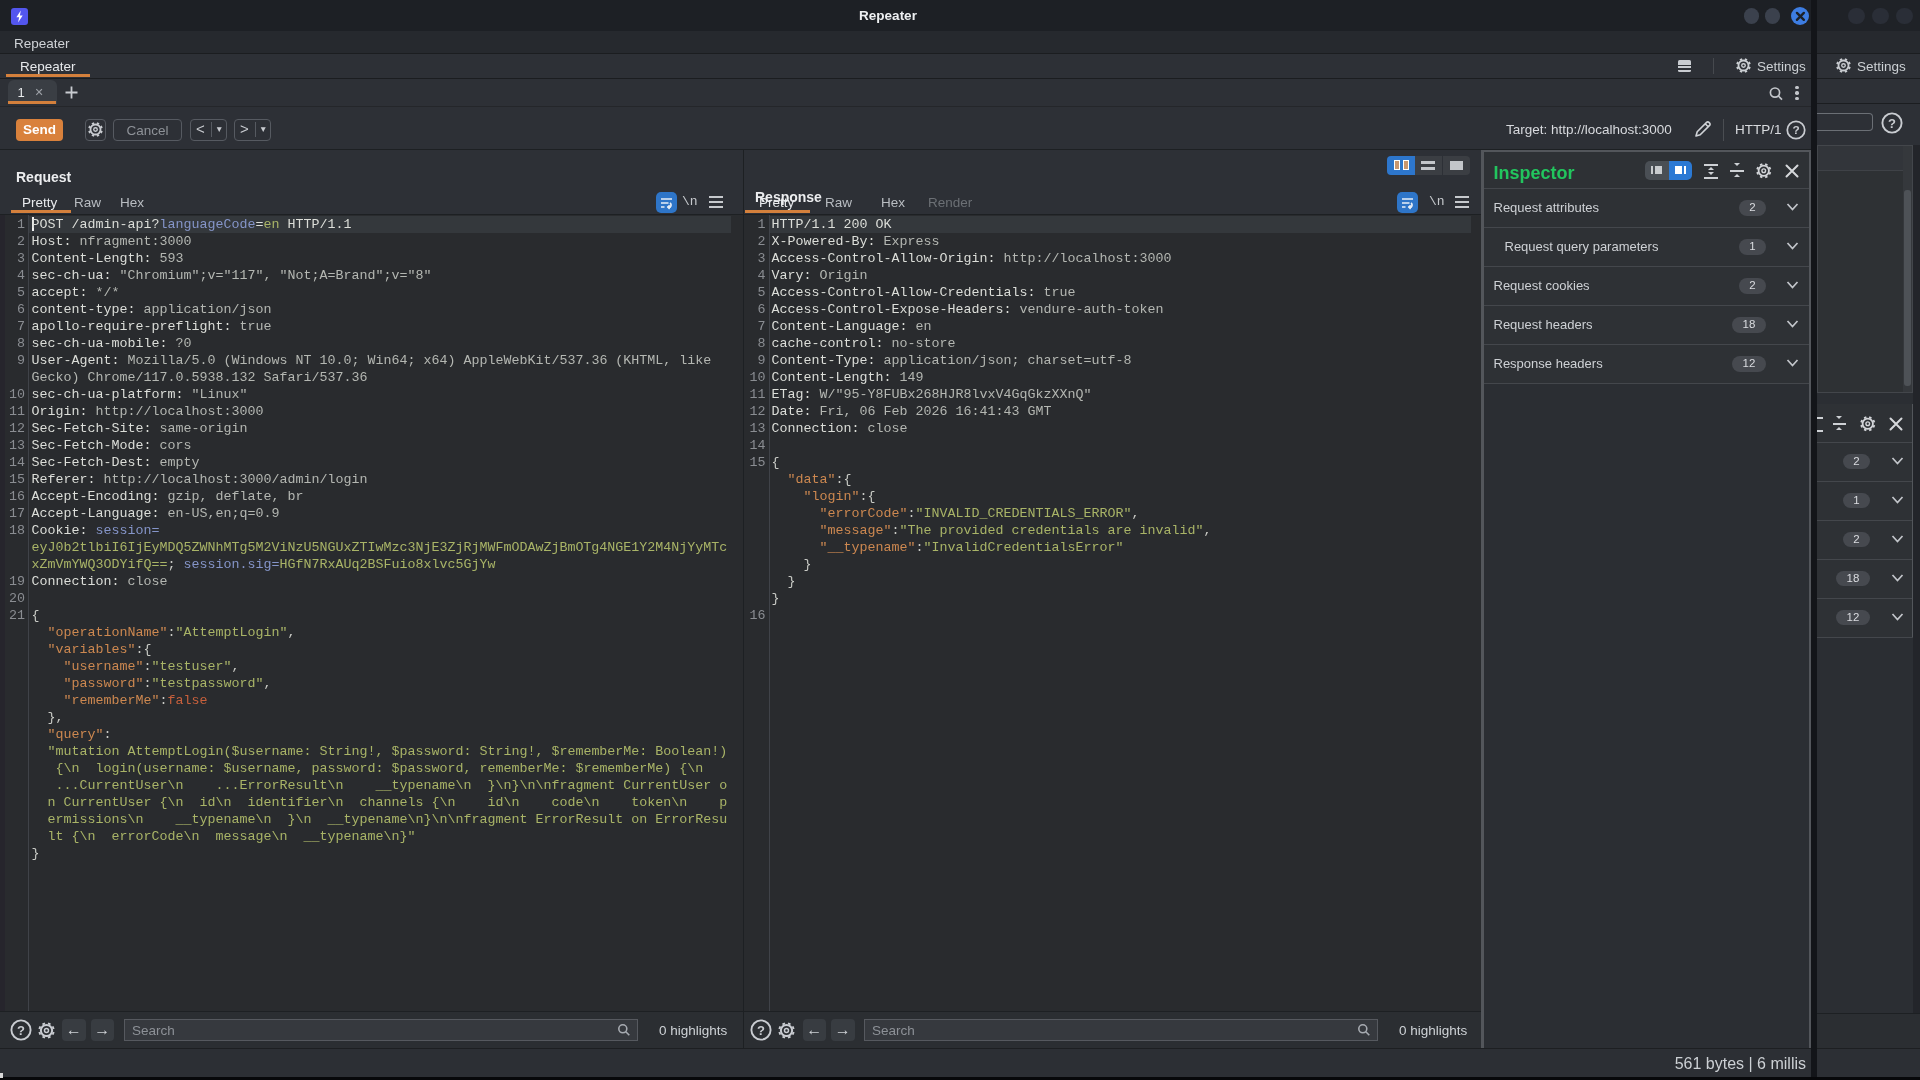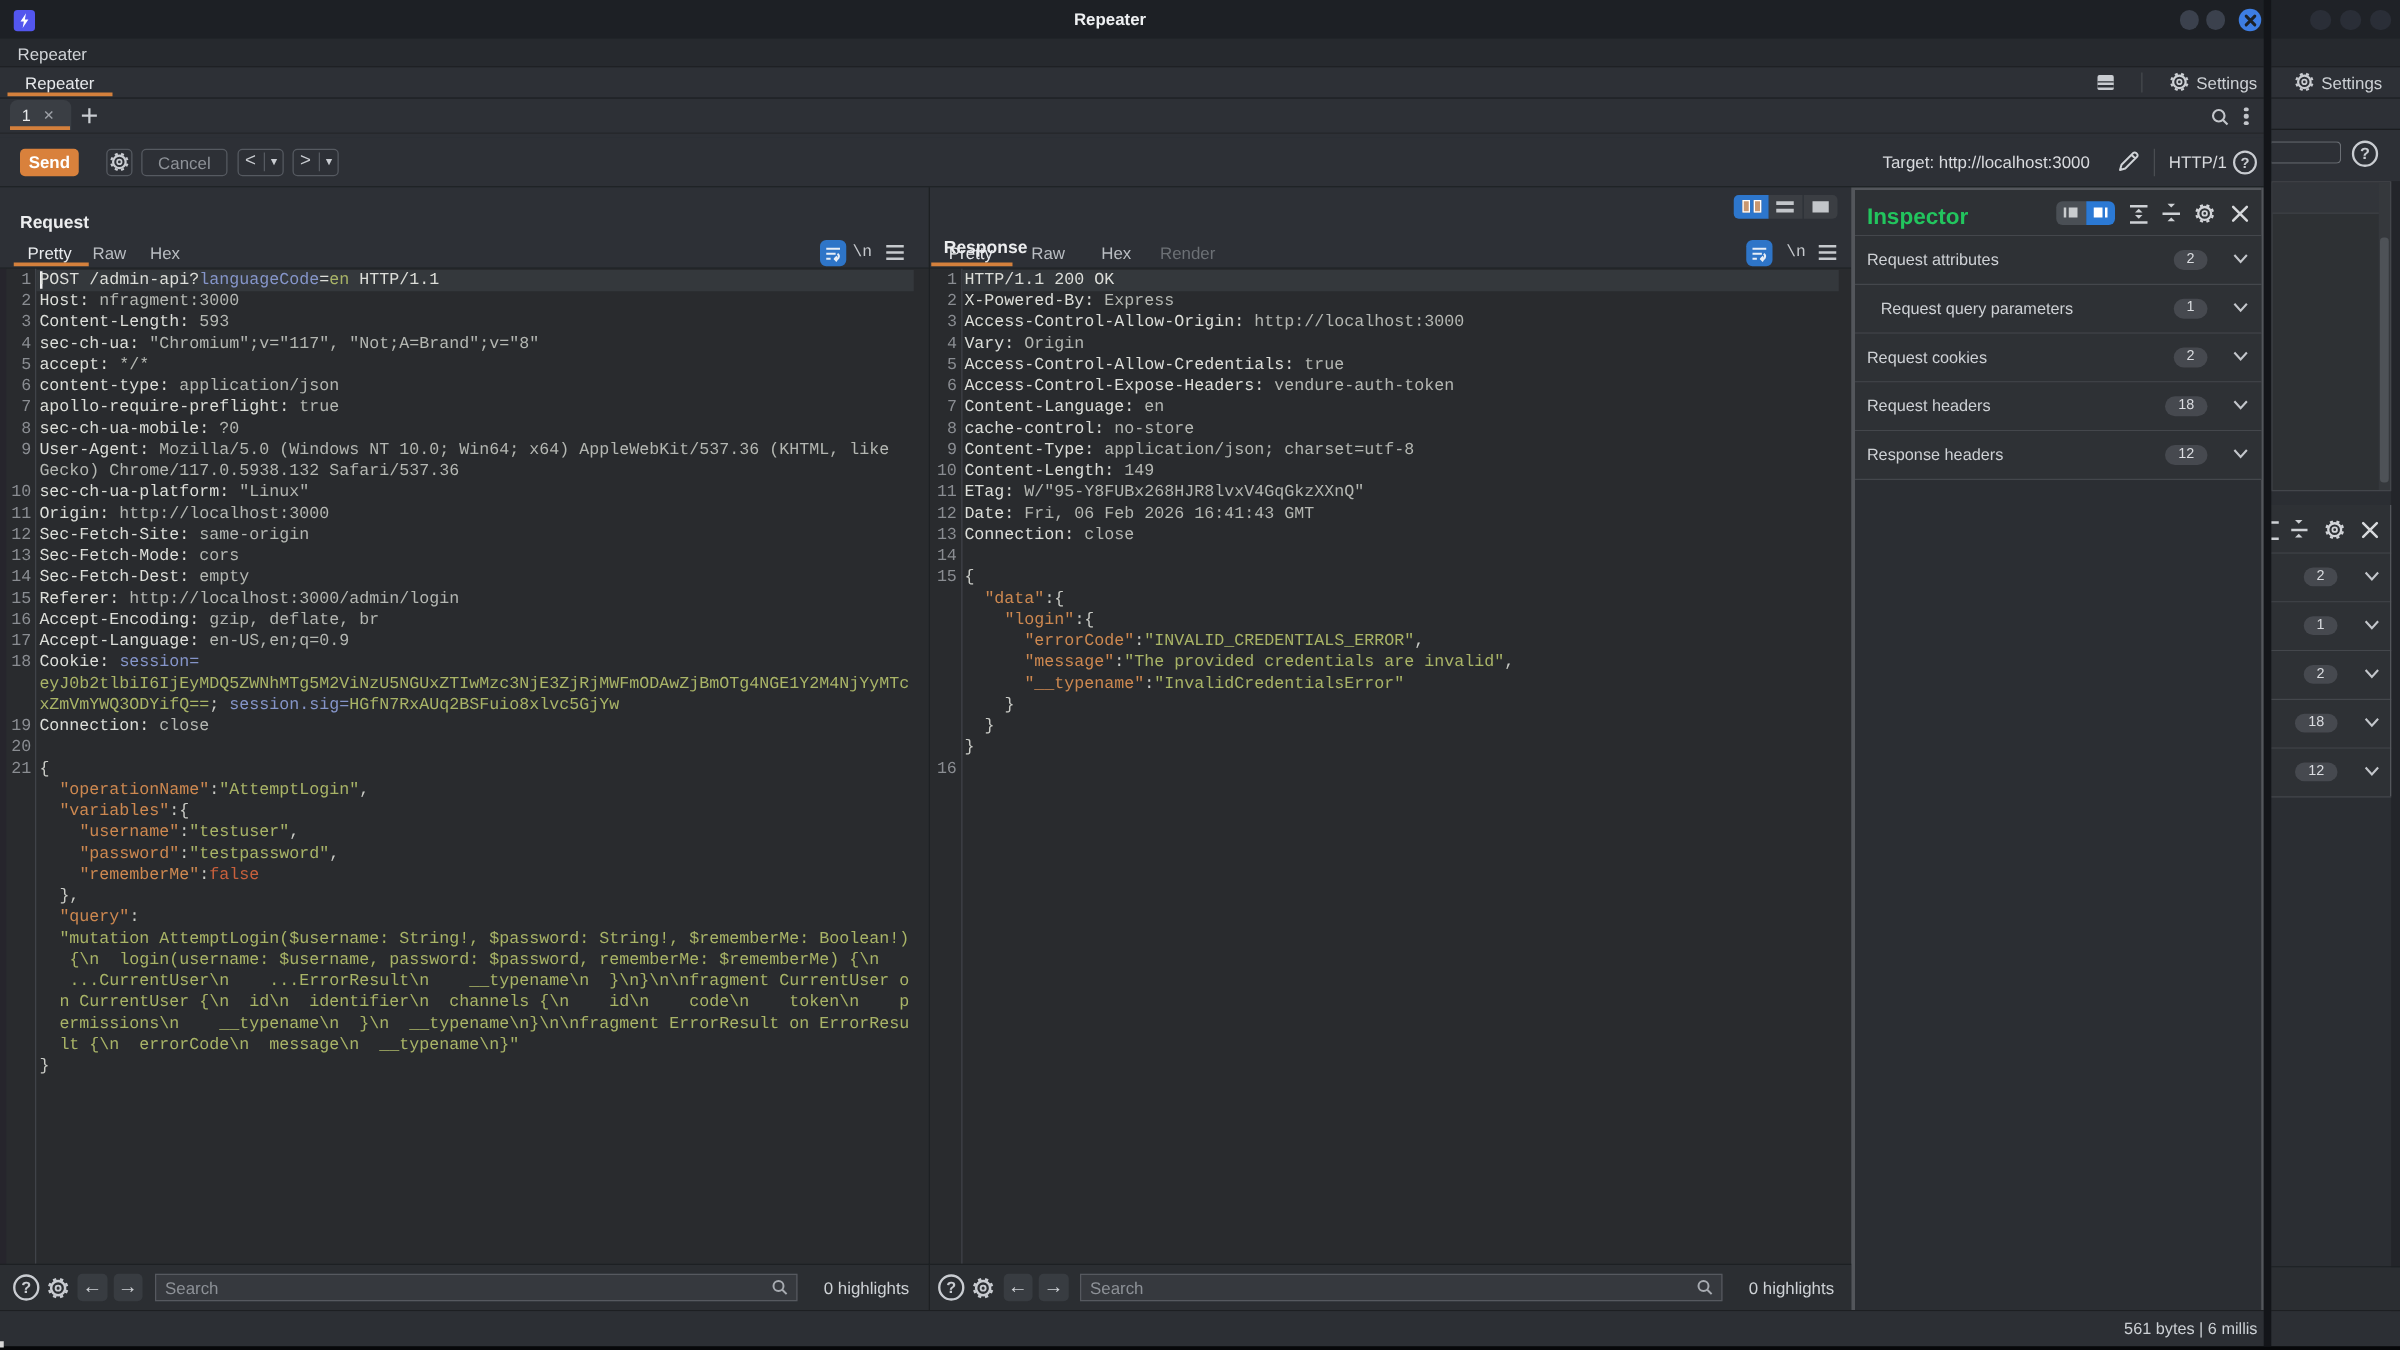--- a/index.html
+++ b/index.html
@@ -532,20 +532,20 @@
   <div class="abs" style="left:872px;top:1023px;font-size:13.5px;color:#8d9197;">Search</div>
   <svg class="abs" style="left:1357px;top:1023px" width="14" height="14" viewBox="0 0 14 14">
       <circle cx="5.8" cy="5.8" r="4" stroke="#a7abb1" stroke-width="1.6" fill="none"></circle>
       <path d="M8.8 8.8 L12.3 12.3" stroke="#a7abb1" stroke-width="1.6"></path>
     </svg>
   <div class="abs" style="left:1399px;top:1023px;font-size:13.5px;color:#ced2d6;">0 highlights</div>
 
   <div class="abs" style="left:0;top:1047.5px;width:1811px;height:1px;background:#1d1f22;"></div>
   <div class="abs" style="left:0;top:1048.5px;width:1811px;height:28px;background:#2c2f34;"></div>
   <div class="abs" style="left:11px;top:1056px;font-size:13.5px;color:#ccd0d4;margin-top:20px;">Done</div>
-  <div class="abs" style="left:1606px;top:1055px;width:200px;text-align:right;font-size:13px;color:#ccd0d4;">561 bytes | 6 millis</div>
+  <div class="abs" style="left:1606px;top:1055px;width:200px;text-align:right;font-size:16px;color:#ccd0d4;">561 bytes | 6 millis</div>
 
   <div class="abs" style="left:0;top:1076.5px;width:1920px;height:3.5px;background:#07080a;"></div>
   <div class="abs" style="left:0;top:1073px;width:3px;height:5px;background:#d8d8d8;"></div>
 
   <div class="abs" style="left:1811px;top:0;width:5.5px;height:1076.5px;background:#131519;"></div>
 
 </div>
 
 </body></html>

